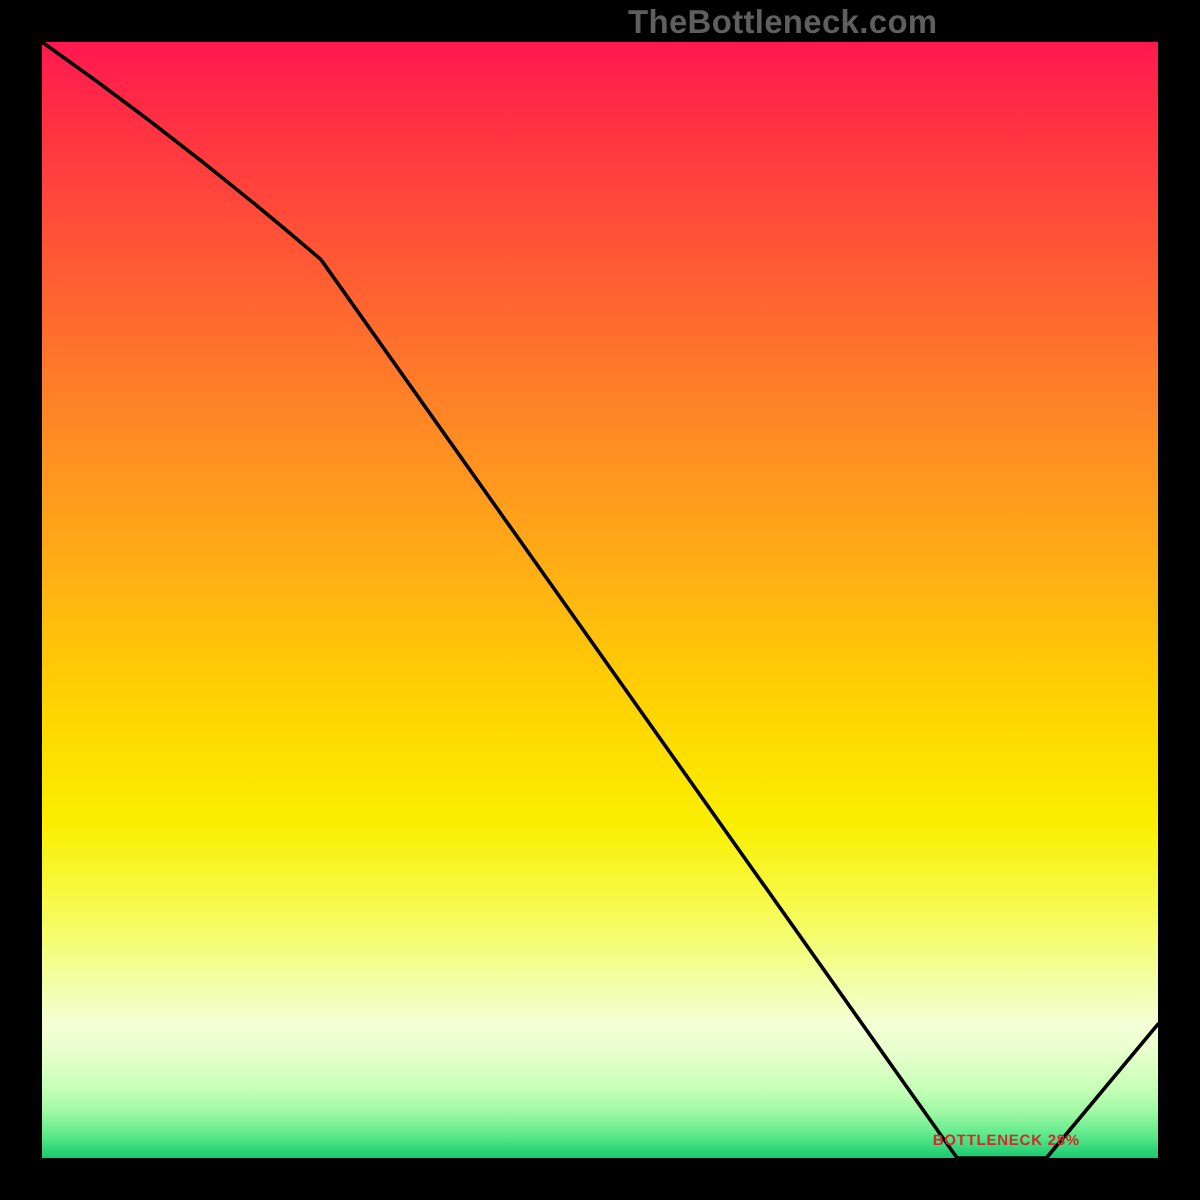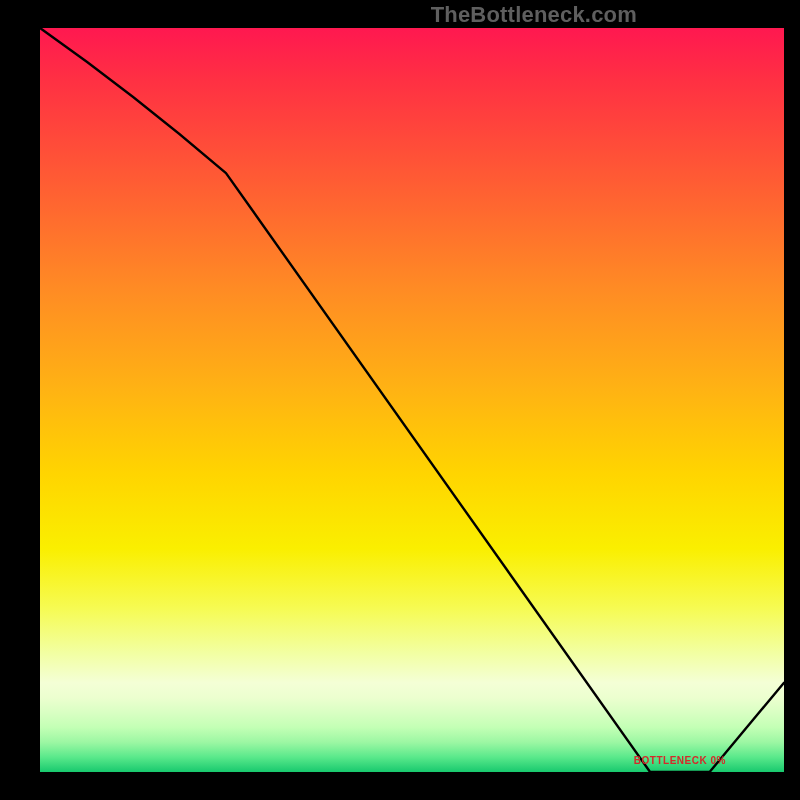--- a/index.html
+++ b/index.html
@@ -1,17 +1,17 @@
 <!DOCTYPE html>
 <html><head>
 <meta charset="utf-8">
 <style>
   * { margin: 0; padding: 0; box-sizing: border-box; }
   html, body { width: 800px; height: 800px; background: #000; overflow: hidden; }
-  .wrap { position: relative; width: 635px; height: 800px; background: #000; margin-left: 12px; }
+  .wrap { position: relative; width: 635px; height: 800px; background: #000; }
   .source {
     position: absolute;
     top: 2px;
     right: 10px;
     font-family: Arial, Helvetica, sans-serif;
     font-size: 22px;
     font-weight: bold;
     color: #5f5f5f;
     letter-spacing: 0.2px;
   }
@@ -64,14 +64,14 @@
 
 <div class="wrap">
   <div class="source">TheBottleneck.com</div>
 
   <div class="plot"></div>
 
   <svg class="line" viewBox="0 0 744 744" preserveAspectRatio="none">
     <path id="curve-path" d="M 0 0 Q 93 65.28600000000006 186 145.07999999999993 L 610.0799999999999 744 L 669.6 744 L 744 654.72" fill="none" stroke="#000" stroke-width="2.4" stroke-linejoin="round" stroke-linecap="round"></path>
   </svg>
 
-  <div class="annotation" id="annot" style="left: 621.84px; top: 754.56px;">BOTTLENECK 0%</div>
+  <div class="annotation" id="annot" style="left: 621.84px; top: 754.56px;">BOTTLENECK 28%</div>
 </div>
 
 </body></html>

